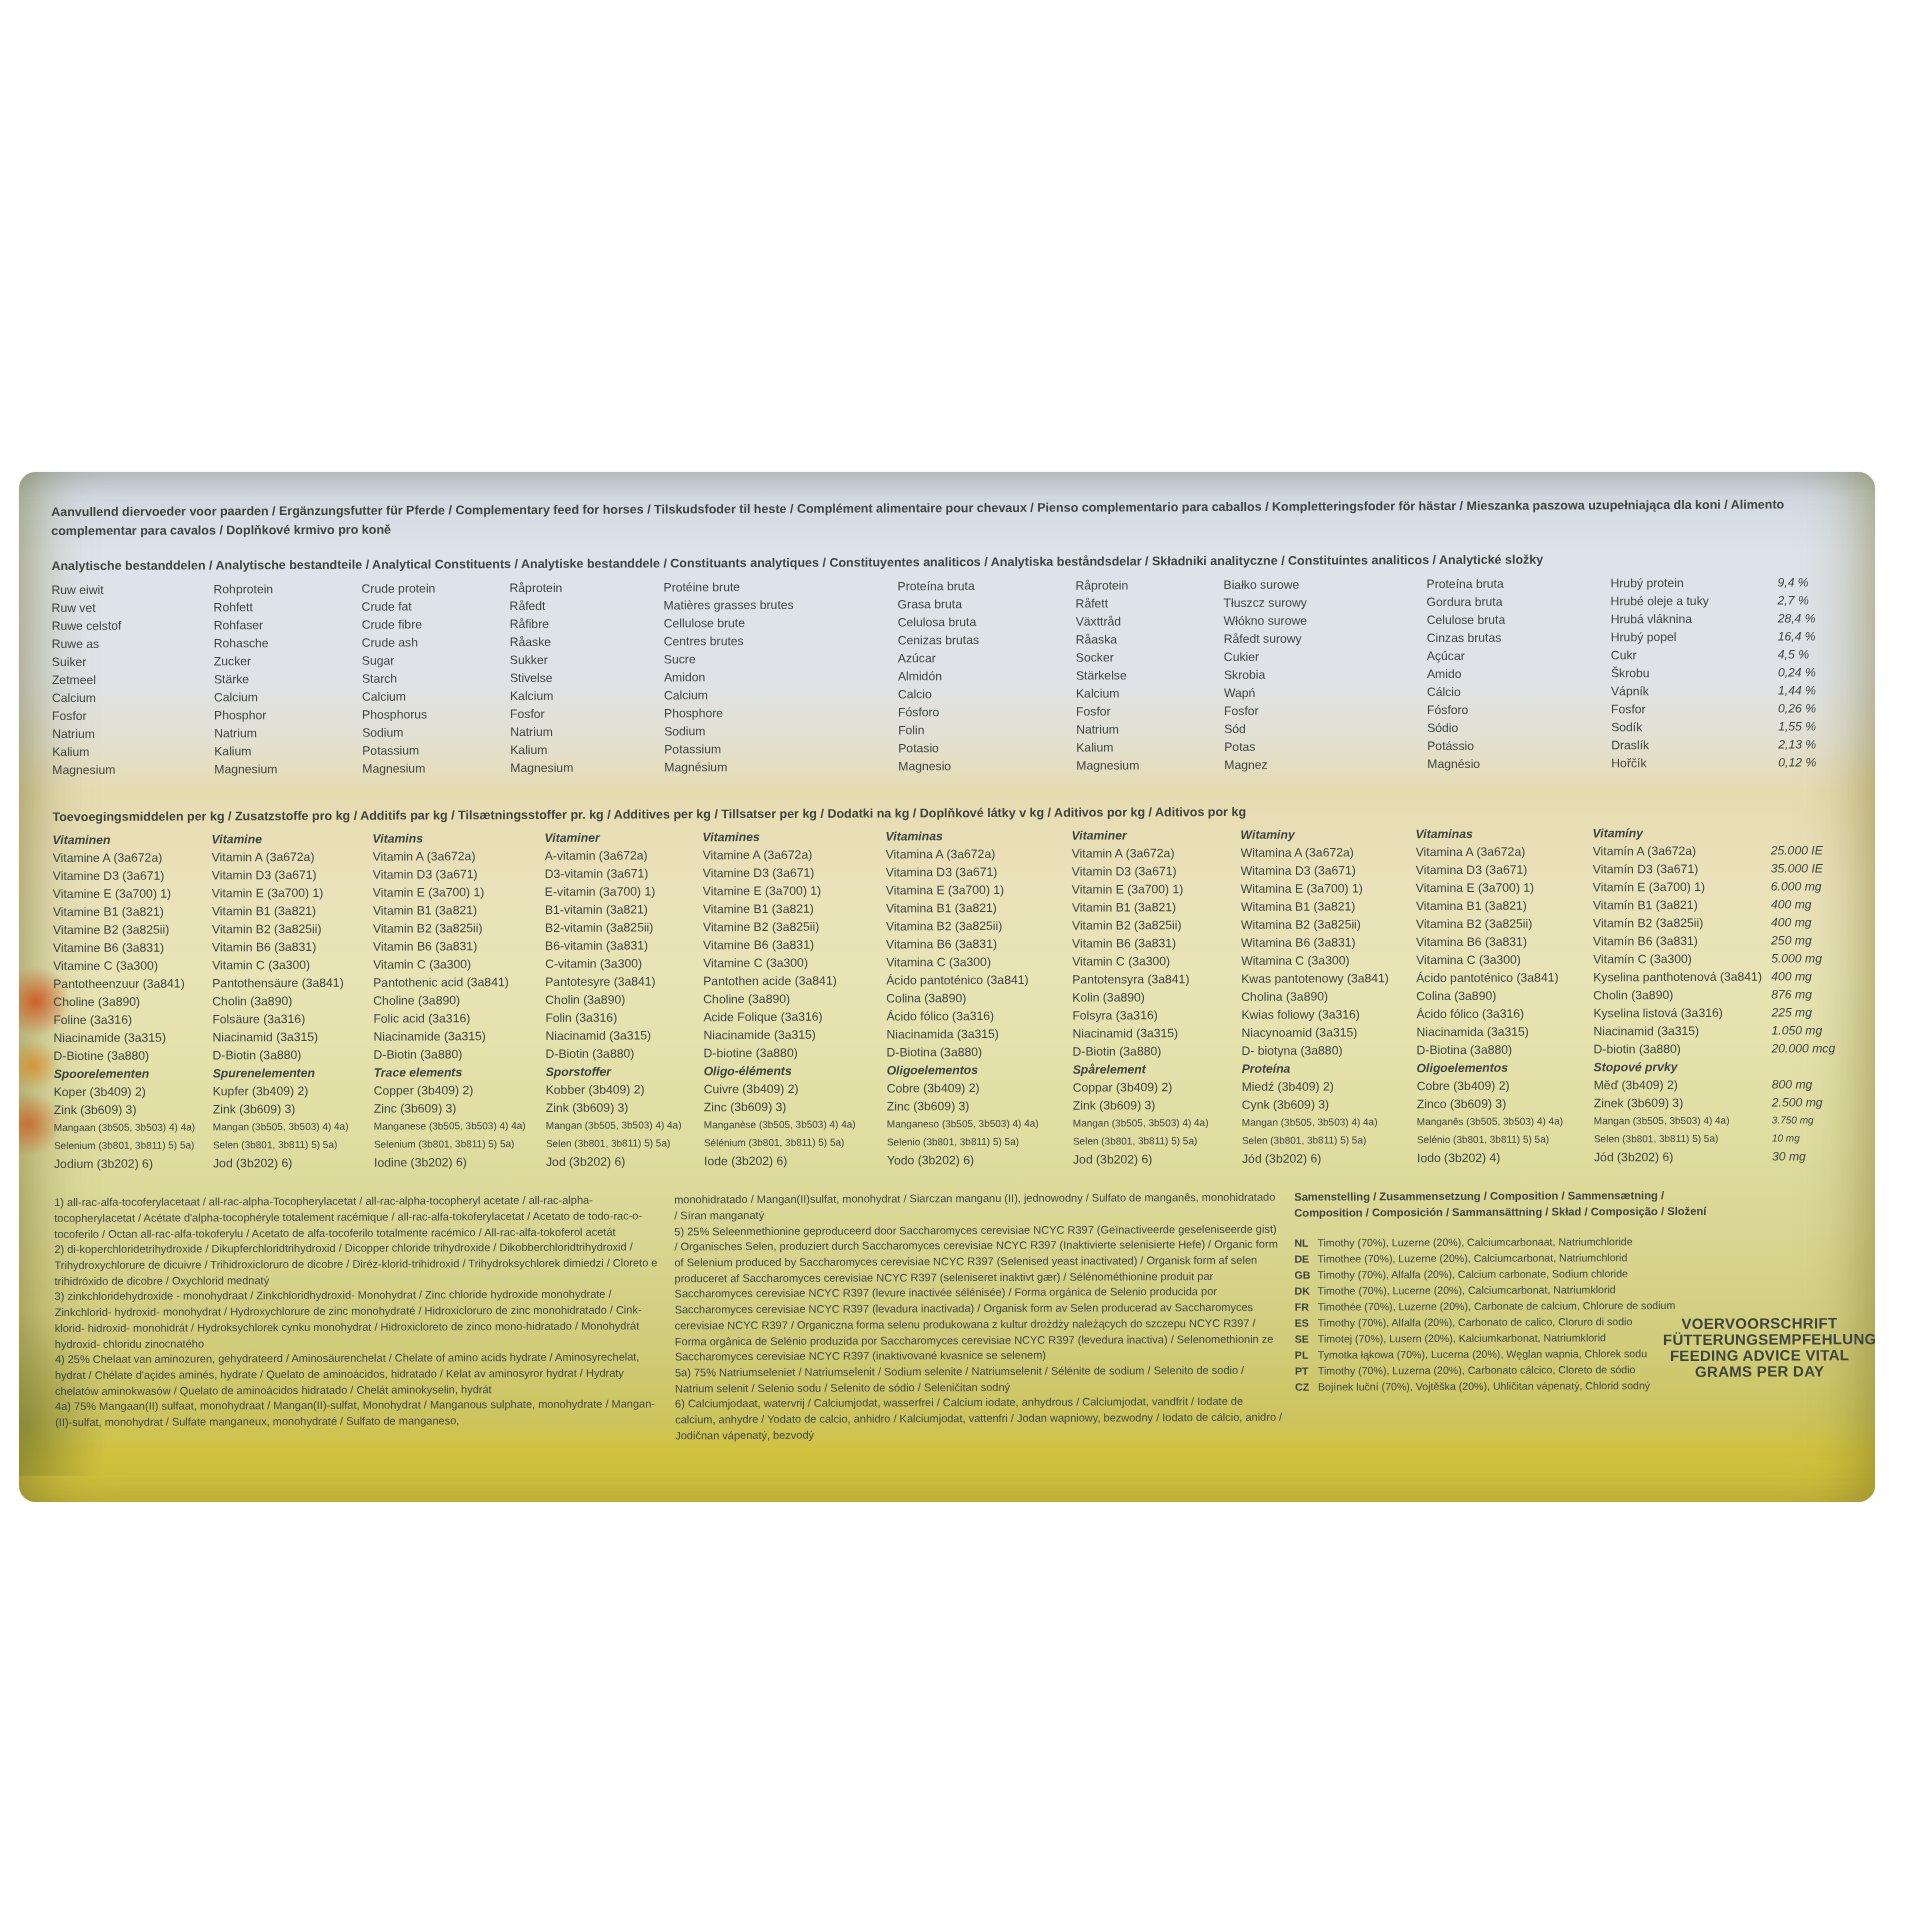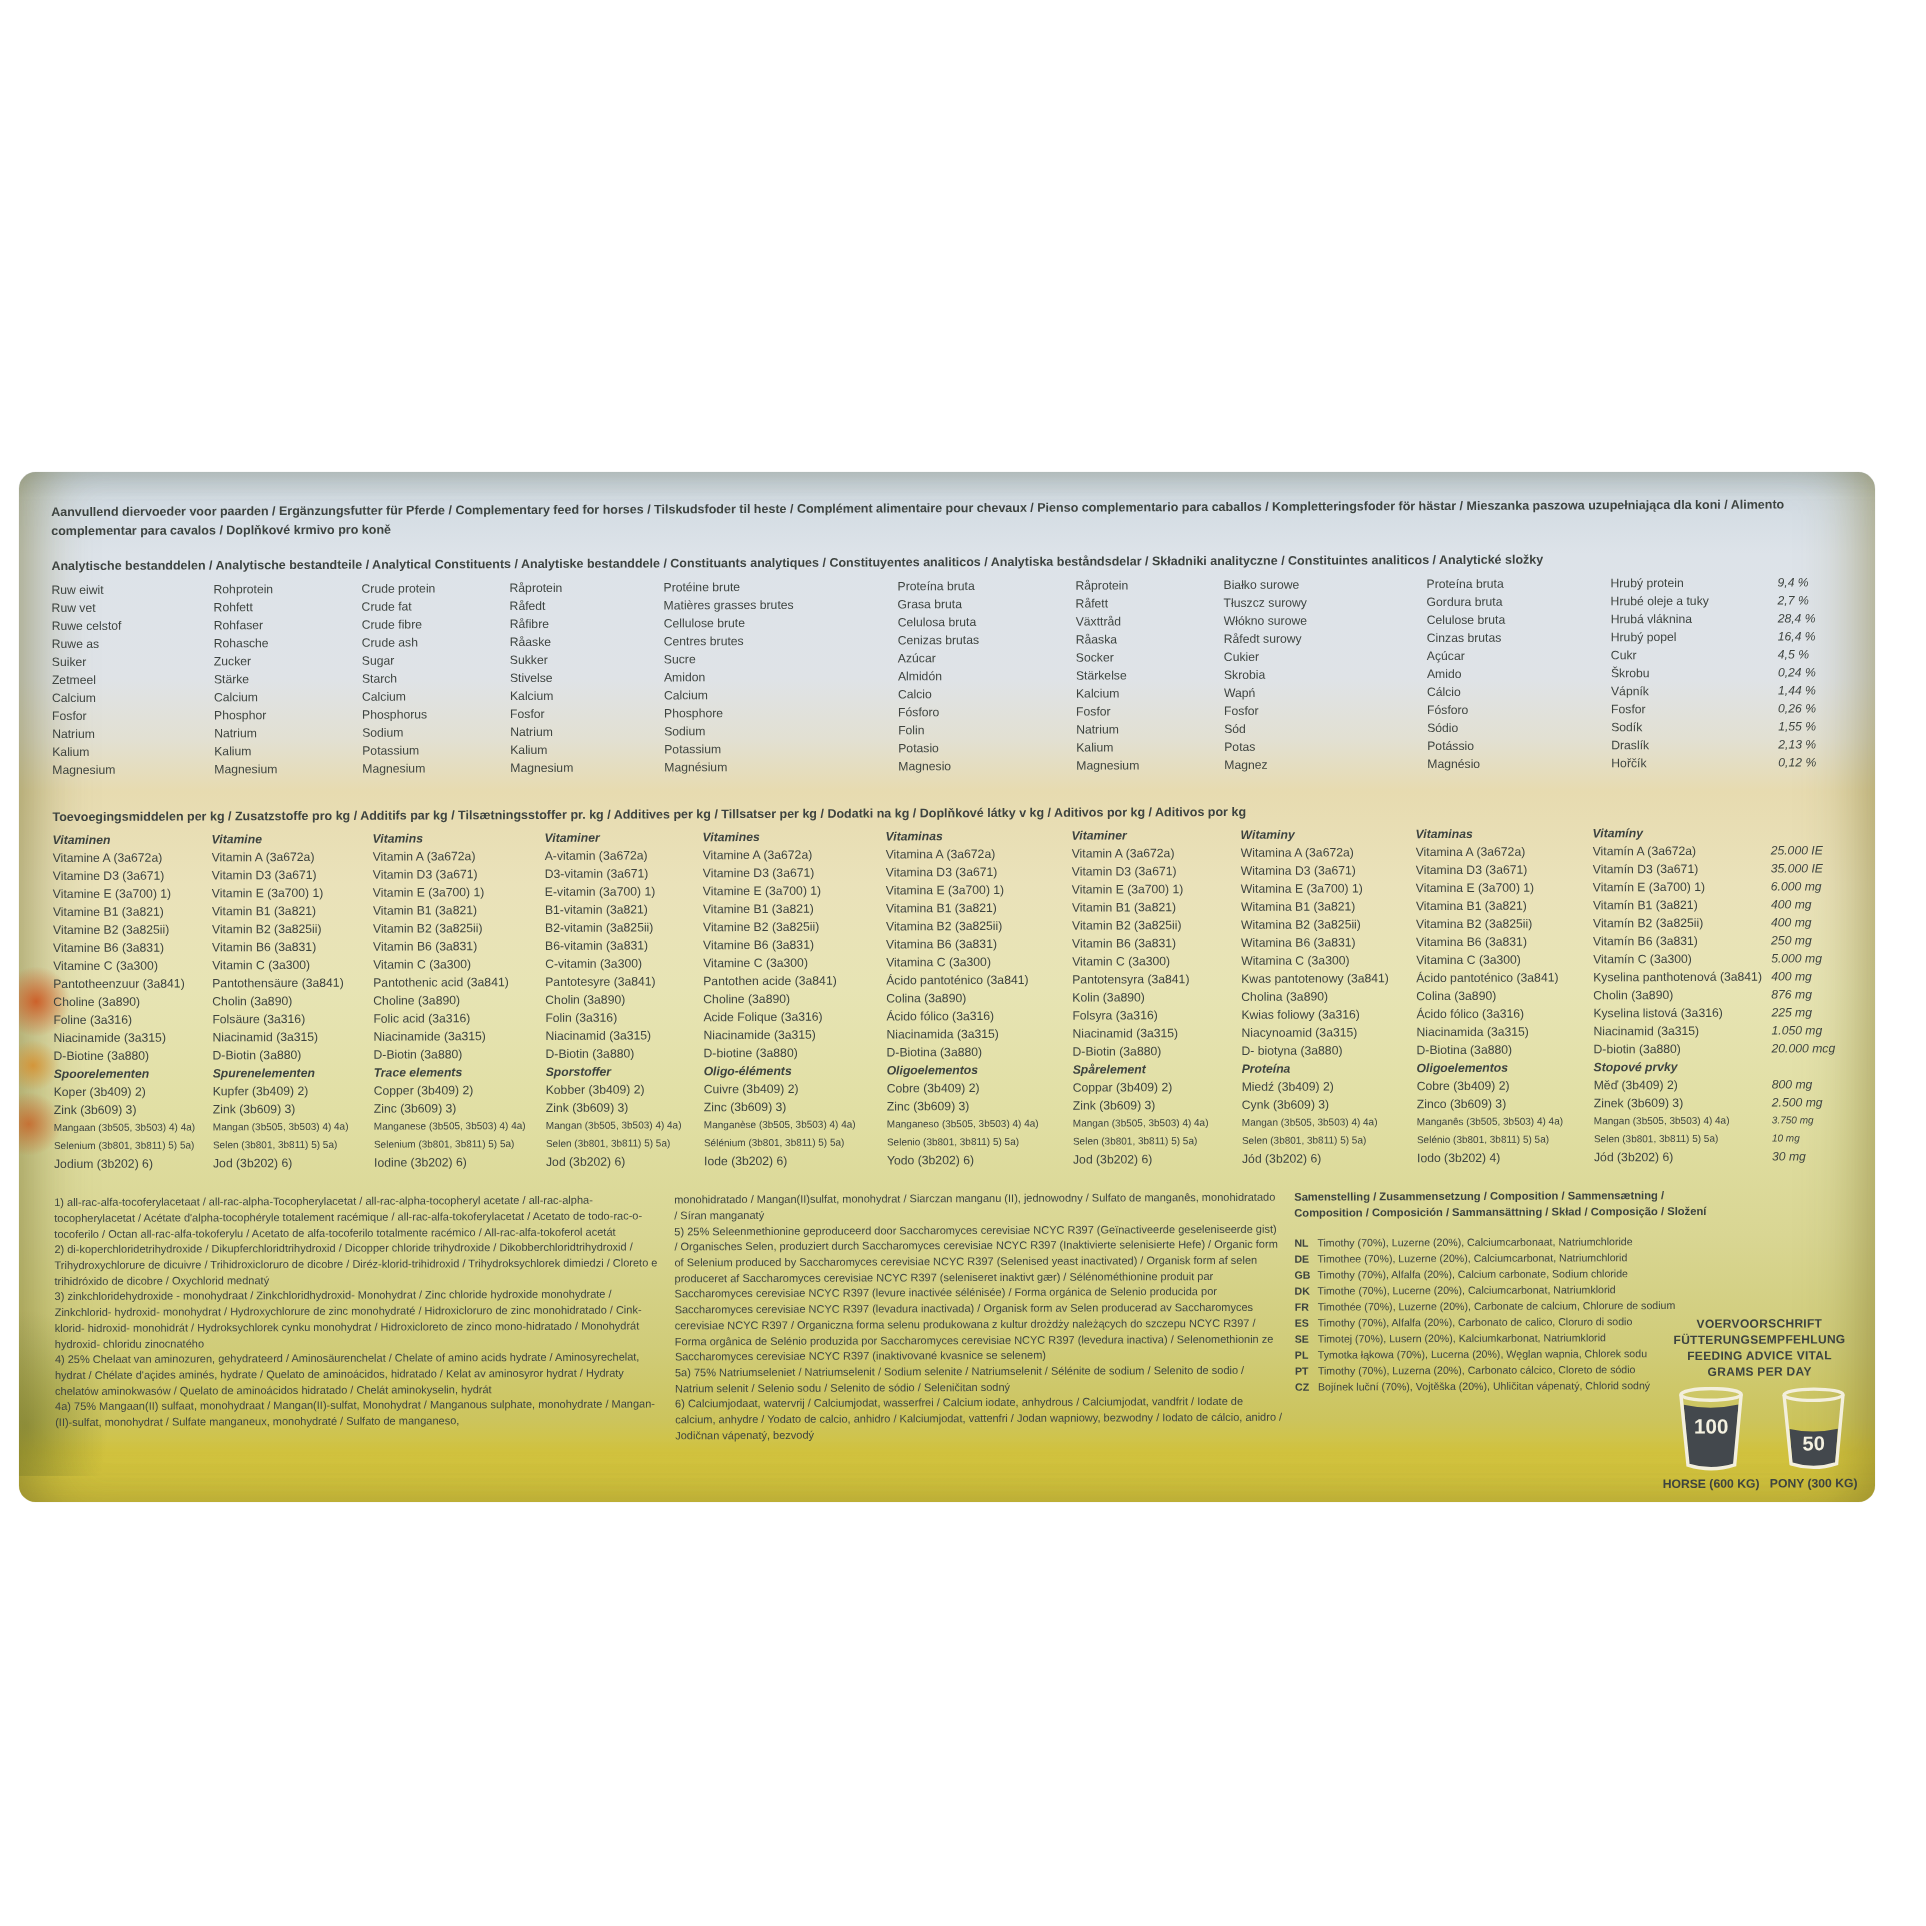--- a/index.html
+++ b/index.html
@@ -33,21 +33,21 @@
   .trace-rows div.t-row:nth-of-type(4){font-size:10px;}
   .fn-row{display:flex;gap:13px;margin-top:22px;}
   .fn-col{width:607px;}
   .fn-col p{margin:0;font-size:11px;line-height:15.7px;}
   .comp-col{position:relative;width:546px;flex:1;}
   .comp-title{margin:0;font-weight:700;font-size:11.2px;line-height:15.4px;width:437px;}
   .comp-rows{margin-top:14px;}
   .comp-rows p{margin:0;font-size:10.6px;line-height:16px;white-space:nowrap;}
   .comp-rows b{display:inline-block;min-width:19px;margin-right:4px;}
   .feeding{position:absolute;right:-3.2px;top:128px;width:193px;text-align:center;}
-  .feeding p{margin:0;font-weight:700;font-size:12px;line-height:16px;letter-spacing:0.3px;}
+  .feeding p{margin:0;font-weight:700;font-size:15px;line-height:16px;letter-spacing:0.3px;}
   .cups{display:flex;justify-content:center;align-items:flex-end;gap:10.3px;margin-top:6.4px;}
   .bucket{display:flex;flex-direction:column;align-items:center;}
   .cup{display:block;}
   .cup-num{font:700 30px "Liberation Sans", sans-serif;fill:#f4f1e0;}
   .cup-label{margin-top:5.1px;font-weight:700;font-size:12.2px;white-space:nowrap;}
 </style>
 </head>
 <body>
 
 <div class="bag">
@@ -536,39 +536,19 @@
             <p><b>PT</b><span>Timothy (70%), Luzerna (20%), Carbonato cálcico, Cloreto de sódio</span></p>
 
             <p><b>CZ</b><span>Bojínek luční (70%), Vojtěška (20%), Uhličitan vápenatý, Chlorid sodný</span></p>
           </div>
 
         <div class="feeding">
           <p>VOERVOORSCHRIFT</p>
           <p>FÜTTERUNGSEMPFEHLUNG</p>
           <p>FEEDING ADVICE VITAL</p>
           <p>GRAMS PER DAY</p>
-          <div class="cups">
-            <div class="bucket">
-              <svg class="cup" width="74" height="85" viewBox="0 0 100 124">
-                <path d="M10,26 L17,114 Q50,124 83,114 L90,26 Q50,35 10,26" fill="#43484d"></path>
-                <ellipse cx="50" cy="11" rx="44" ry="8.5" fill="none" stroke="#f3efdd" stroke-width="5"></ellipse>
-                <path d="M6,11 L16,114 Q50,125 84,114 L94,11" fill="none" stroke="#f3efdd" stroke-width="5"></path>
-                <text class="cup-num" x="50" y="68" text-anchor="middle">100</text>
-              </svg>
-              <div class="cup-label">HORSE (600 KG)</div>
-            </div>
-            <div class="bucket">
-              <svg class="cup" width="67" height="85" viewBox="0 0 100 124">
-                <path d="M14,62 L18,114 Q50,124 82,114 L86,62 Q50,70 14,62" fill="#43484d"></path>
-                <ellipse cx="50" cy="11" rx="44" ry="8.5" fill="none" stroke="#f3efdd" stroke-width="5"></ellipse>
-                <path d="M6,11 L16,114 Q50,125 84,114 L94,11" fill="none" stroke="#f3efdd" stroke-width="5"></path>
-                <text class="cup-num" x="50" y="94" text-anchor="middle">50</text>
-              </svg>
-              <div class="cup-label">PONY (300 KG)</div>
-            </div>
-          </div>
         </div>
       </div>
     </div>
 
   </div>
 </div>
 
 
 </body></html>

